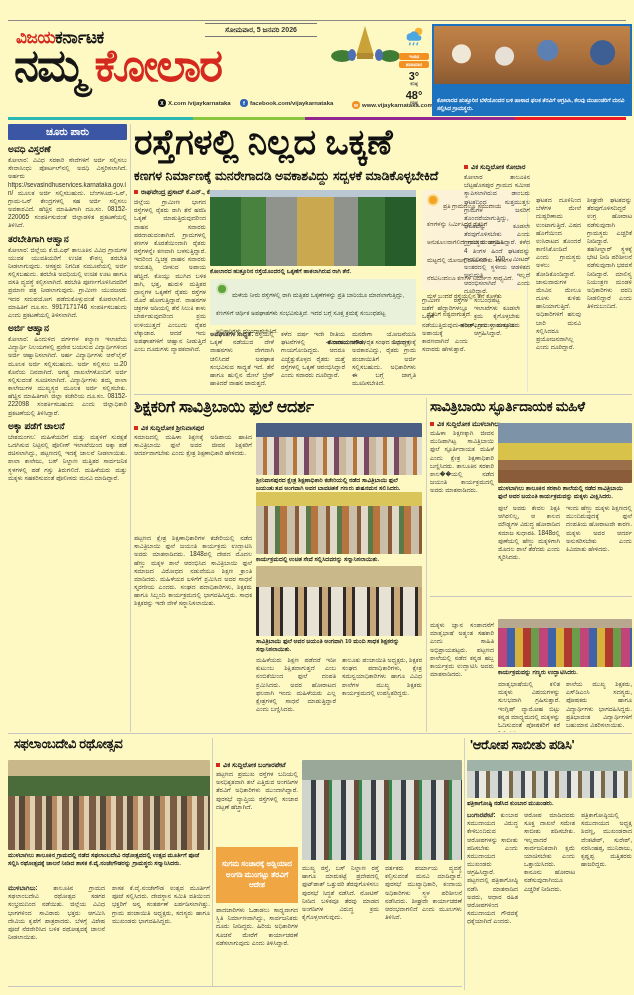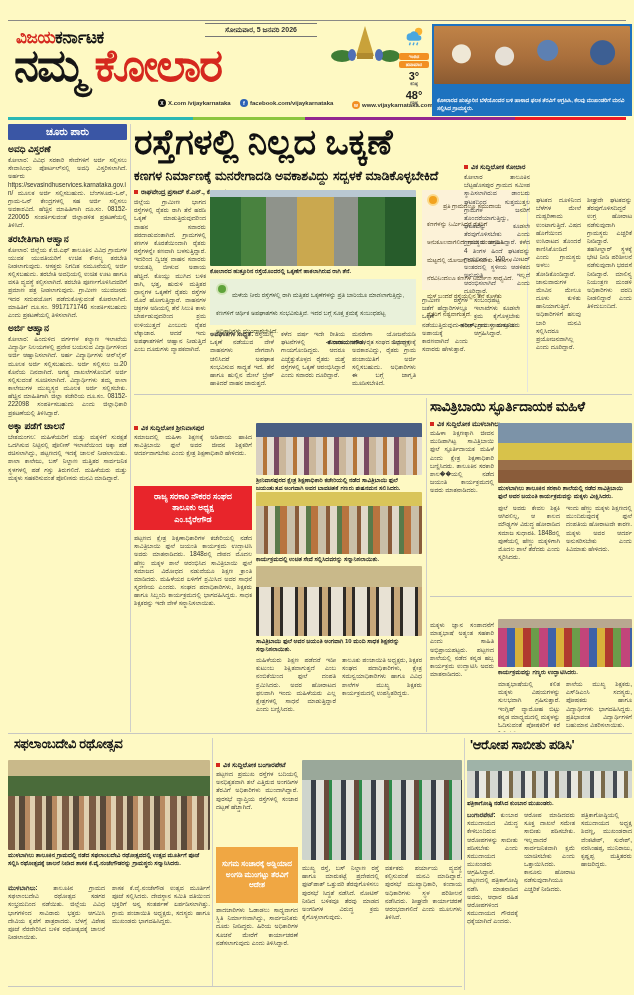--- a/index.html
+++ b/index.html
@@ -162,30 +162,26 @@
   <div class="vr" style="left:527px;top:192px;height:200px;background:#e4e4de"></div>
   <div class="abs byline" style="left:464px;top:163px">
       <span class="bsq"></span>
       <span>ವಿಕ ಸುದ್ದಿಲೋಕ ಕೋಲಾರ</span>
     </div>
   <div class="abs body-txt" style="left:464px;top:173px;width:66px;height:219px">ಕೋಲಾರ ತಾಲೂಕಿನ ಬೆಟ್ಟಹೊಸಪುರ ಗ್ರಾಮದ ಸಮೀಪ ಸ್ಥಾಪಿಸಲಾಗಿರುವ ಡಾಂಬರು ಘಟಕದಿಂದ ಸುತ್ತಮುತ್ತಲ ಗ್ರಾಮಗಳ ಜನರಿಗೆ ತೊಂದರೆಯಾಗುತ್ತಿದ್ದು, ಘಟಕವನ್ನು ಕೂಡಲೇ ತೆರವುಗೊಳಿಸಬೇಕು ಎಂದು ಗ್ರಾಮಸ್ಥರು ಆಗ್ರಹಿಸಿದ್ದಾರೆ. ಕಳೆದ 4 ತಿಂಗಳ ಹಿಂದೆ ಘಟಕವನ್ನು ಗ್ರಾಮದಿಂದ 100 ಮೀಟರ್ ಅಂತರದಲ್ಲಿ ಸ್ಥಳೀಯ ಆಡಳಿತದ ಅನುಮತಿ ಇಲ್ಲದೆ ಆರಂಭಿಸಲಾಗಿದೆ ಎಂದು ದೂರಿದ್ದಾರೆ.</div>
   <div class="abs body-txt" style="left:536px;top:196px;width:45px;height:196px">ಘಟಕದ ದೂಳಿನಿಂದ ಬೆಳೆಗಳ ಮೇಲೆ ದುಷ್ಪರಿಣಾಮ ಉಂಟಾಗುತ್ತಿದೆ. ವಿಷದ ಹೊಗೆಯಿಂದ ಉಸಿರಾಟದ ತೊಂದರೆ ಕಾಣಿಸಿಕೊಂಡಿದೆ ಎಂದು ಗ್ರಾಮಸ್ಥರು ಅಳಲು ತೋಡಿಕೊಂಡಿದ್ದಾರೆ. ಜಾನುವಾರುಗಳ ಮೇವಿನ ಮೇಲೂ ದೂಳು ಕುಳಿತು ಹಾನಿಯಾಗುತ್ತಿದೆ. ಅಧಿಕಾರಿಗಳಿಗೆ ಹಲವು ಬಾರಿ ಮನವಿ ಸಲ್ಲಿಸಿದರೂ ಪ್ರಯೋಜನವಾಗಿಲ್ಲ ಎಂದು ದೂರಿದ್ದಾರೆ.</div>
   <div class="abs body-txt" style="left:587px;top:196px;width:45px;height:196px">ಶೀಘ್ರವೇ ಘಟಕವನ್ನು ತೆರವುಗೊಳಿಸದಿದ್ದರೆ ಉಗ್ರ ಹೋರಾಟ ನಡೆಸುವುದಾಗಿ ಗ್ರಾಮಸ್ಥರು ಎಚ್ಚರಿಕೆ ನೀಡಿದ್ದಾರೆ. ತಹಸೀಲ್ದಾರ್ ಸ್ಥಳಕ್ಕೆ ಭೇಟಿ ನೀಡಿ ಪರಿಶೀಲನೆ ನಡೆಸುವುದಾಗಿ ಭರವಸೆ ನೀಡಿದ್ದಾರೆ. ಮಾಲಿನ್ಯ ನಿಯಂತ್ರಣ ಮಂಡಳಿ ಅಧಿಕಾರಿಗಳು ವರದಿ ನೀಡಲಿದ್ದಾರೆ ಎಂದು ತಿಳಿದುಬಂದಿದೆ.</div>
 
   <div class="hr" style="left:134px;top:394px;width:498px"></div>
+  <div class="abs headline" style="left:134px;top:398px;width:290px;font-size:16px;white-space:nowrap">ಶಿಕ್ಷಕರಿಗೆ ಸಾವಿತ್ರಿಬಾಯಿ ಫುಲೆ ಆದರ್ಶ</div>
   <div class="abs byline" style="left:134px;top:424px">
       <span class="bsq"></span>
       <span>ವಿಕ ಸುದ್ದಿಲೋಕ ಶ್ರೀನಿವಾಸಪುರ</span>
     </div>
   <div class="abs body-txt" style="left:134px;top:433px;width:118px;height:50px">ಸಮಾಜದಲ್ಲಿ ಮಹಿಳಾ ಶಿಕ್ಷಣಕ್ಕೆ ಅಡಿಪಾಯ ಹಾಕಿದ ಸಾವಿತ್ರಿಬಾಯಿ ಫುಲೆ ಅವರ ಜೀವನ ಶಿಕ್ಷಕರಿಗೆ ಆದರ್ಶವಾಗಬೇಕು ಎಂದು ಕ್ಷೇತ್ರ ಶಿಕ್ಷಣಾಧಿಕಾರಿ ಹೇಳಿದರು.</div>
-  <div class="abs redbox" style="left:134px;top:486px;width:118px;height:44px;font-size:8px;line-height:1.4">
-    <div>ರಾಜ್ಯ ಸರಕಾರಿ ನೌಕರರ ಸಂಘದ</div>
-      <div>ತಾಲೂಕು ಅಧ್ಯಕ್ಷ</div>
-      <div>ಎಂ.ಬೈರೇಗೌಡ</div>
-  </div>
   <div class="abs body-txt" style="left:134px;top:534px;width:118px;height:198px">ಪಟ್ಟಣದ ಕ್ಷೇತ್ರ ಶಿಕ್ಷಣಾಧಿಕಾರಿಗಳ ಕಚೇರಿಯಲ್ಲಿ ನಡೆದ ಸಾವಿತ್ರಿಬಾಯಿ ಫುಲೆ ಜಯಂತಿ ಕಾರ್ಯಕ್ರಮ ಉದ್ಘಾಟಿಸಿ ಅವರು ಮಾತನಾಡಿದರು. 1848ರಲ್ಲಿ ದೇಶದ ಮೊದಲ ಹೆಣ್ಣು ಮಕ್ಕಳ ಶಾಲೆ ಆರಂಭಿಸಿದ ಸಾವಿತ್ರಿಬಾಯಿ ಫುಲೆ ಸಮಾಜದ ವಿರೋಧದ ನಡುವೆಯೂ ಶಿಕ್ಷಣ ಕ್ರಾಂತಿ ಮಾಡಿದರು. ಮಹಿಳೆಯರ ಏಳಿಗೆಗೆ ಶ್ರಮಿಸಿದ ಅವರ ಸಾಧನೆ ಸ್ಮರಣೀಯ ಎಂದರು. ಸಂಘದ ಪದಾಧಿಕಾರಿಗಳು, ಶಿಕ್ಷಕರು ಹಾಗೂ ಸಿಬ್ಬಂದಿ ಕಾರ್ಯಕ್ರಮದಲ್ಲಿ ಭಾಗವಹಿಸಿದ್ದರು. ಸಾಧಕ ಶಿಕ್ಷಕರನ್ನು ಇದೇ ವೇಳೆ ಸನ್ಮಾನಿಸಲಾಯಿತು.</div>
 
   <div class="ph ph-crowd1" style="left:256px;top:423px;width:166px;height:52px"></div>
   <div class="abs cap" style="left:256px;top:477px;width:166px;height:13px">ಶ್ರೀನಿವಾಸಪುರದ ಕ್ಷೇತ್ರ ಶಿಕ್ಷಣಾಧಿಕಾರಿ ಕಚೇರಿಯಲ್ಲಿ ನಡೆದ ಸಾವಿತ್ರಿಬಾಯಿ ಫುಲೆ ಜಯಂತ್ಯುತ್ಸವ ಅಂಗವಾಗಿ ಅವರ ಭಾವಚಿತ್ರಕ್ಕೆ ಗಣ್ಯರು ಪುಷ್ಪನಮನ ಸಲ್ಲಿಸಿದರು.</div>
   <div class="ph ph-crowd2" style="left:256px;top:492px;width:166px;height:62px"></div>
   <div class="abs cap" style="left:256px;top:556px;width:166px;height:8px">ಕಾರ್ಯಕ್ರಮದಲ್ಲಿ ಉಚಿತ ಸೇವೆ ಸಲ್ಲಿಸಿದವರನ್ನು ಸನ್ಮಾನಿಸಲಾಯಿತು.</div>
   <div class="ph ph-crowd3" style="left:256px;top:566px;width:166px;height:70px"></div>
   <div class="abs cap" style="left:256px;top:638px;width:166px;height:14px">ಸಾವಿತ್ರಿಬಾಯಿ ಫುಲೆ ಅವರ ಜಯಂತಿ ಅಂಗವಾಗಿ 10 ಮಂದಿ ಸಾಧಕ ಶಿಕ್ಷಕರನ್ನು ಸನ್ಮಾನಿಸಲಾಯಿತು.</div>
   <div class="abs body-txt" style="left:256px;top:656px;width:80px;height:76px">ಮಹಿಳೆಯರು ಶಿಕ್ಷಣ ಪಡೆದರೆ ಇಡೀ ಕುಟುಂಬ ಶಿಕ್ಷಿತವಾಗುತ್ತದೆ ಎಂಬ ನಂಬಿಕೆಯಿಂದ ಫುಲೆ ದಂಪತಿ ಶ್ರಮಿಸಿದರು. ಅವರ ಹೋರಾಟದ ಫಲವಾಗಿ ಇಂದು ಮಹಿಳೆಯರು ಎಲ್ಲ ಕ್ಷೇತ್ರಗಳಲ್ಲಿ ಸಾಧನೆ ಮಾಡುತ್ತಿದ್ದಾರೆ ಎಂದು ಬಣ್ಣಿಸಿದರು.</div>
   <div class="abs body-txt" style="left:342px;top:656px;width:80px;height:76px">ತಾಲೂಕು ಪಂಚಾಯಿತಿ ಅಧ್ಯಕ್ಷರು, ಶಿಕ್ಷಕರ ಸಂಘದ ಪದಾಧಿಕಾರಿಗಳು, ಕ್ಷೇತ್ರ ಸಮನ್ವಯಾಧಿಕಾರಿಗಳು ಹಾಗೂ ವಿವಿಧ ಶಾಲೆಗಳ ಮುಖ್ಯ ಶಿಕ್ಷಕರು ಕಾರ್ಯಕ್ರಮದಲ್ಲಿ ಉಪಸ್ಥಿತರಿದ್ದರು.</div>

